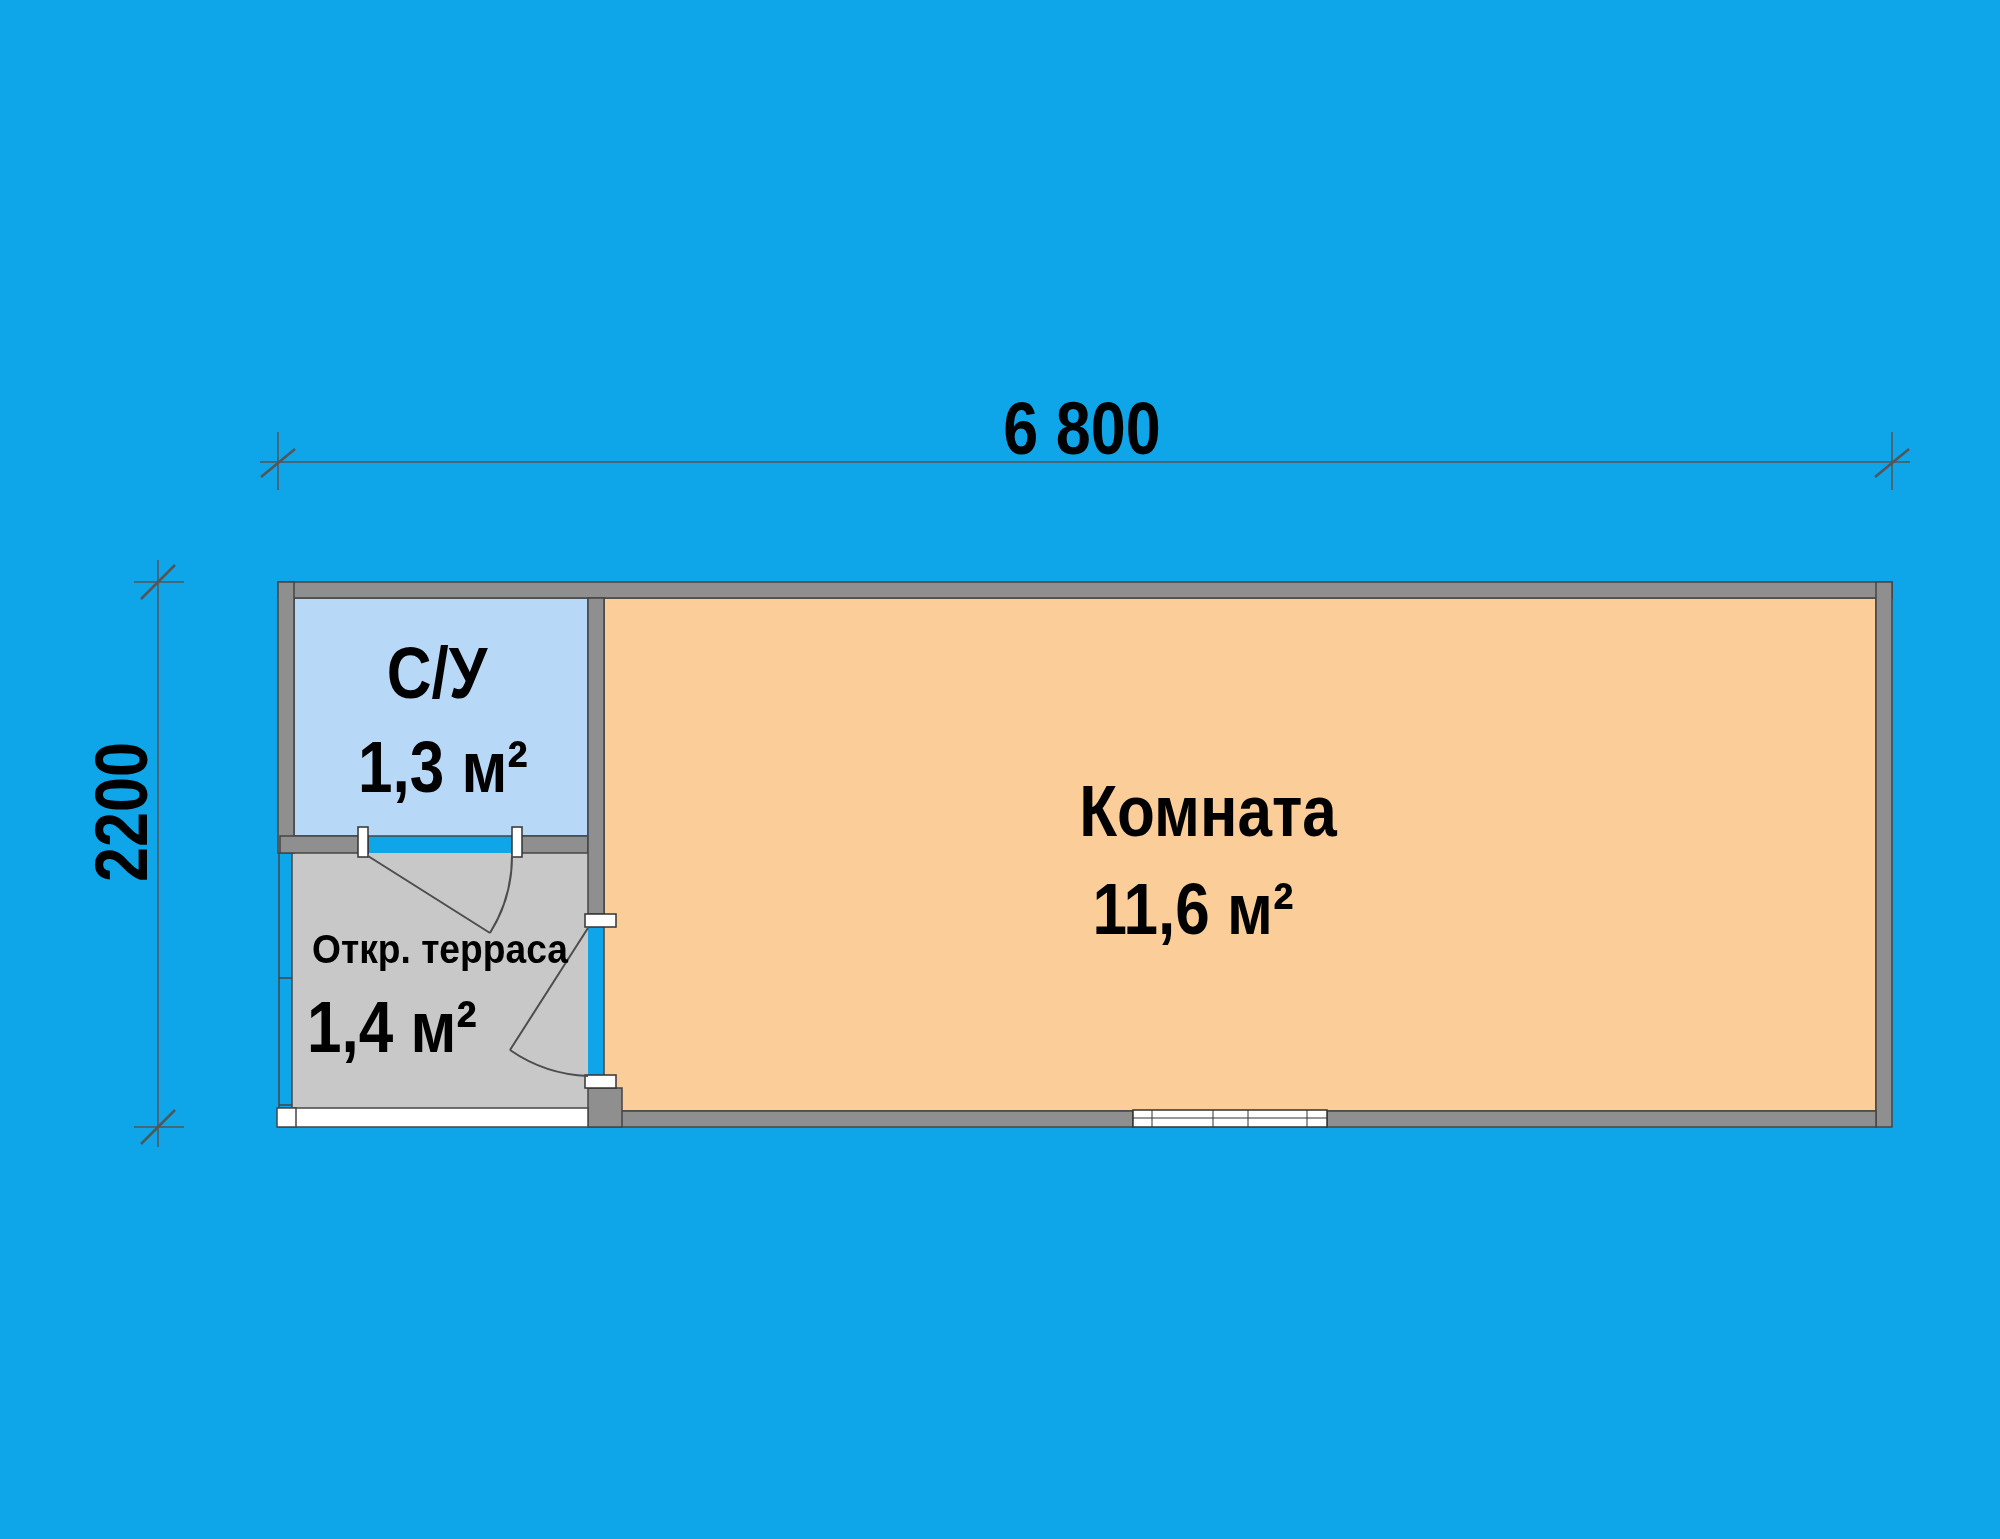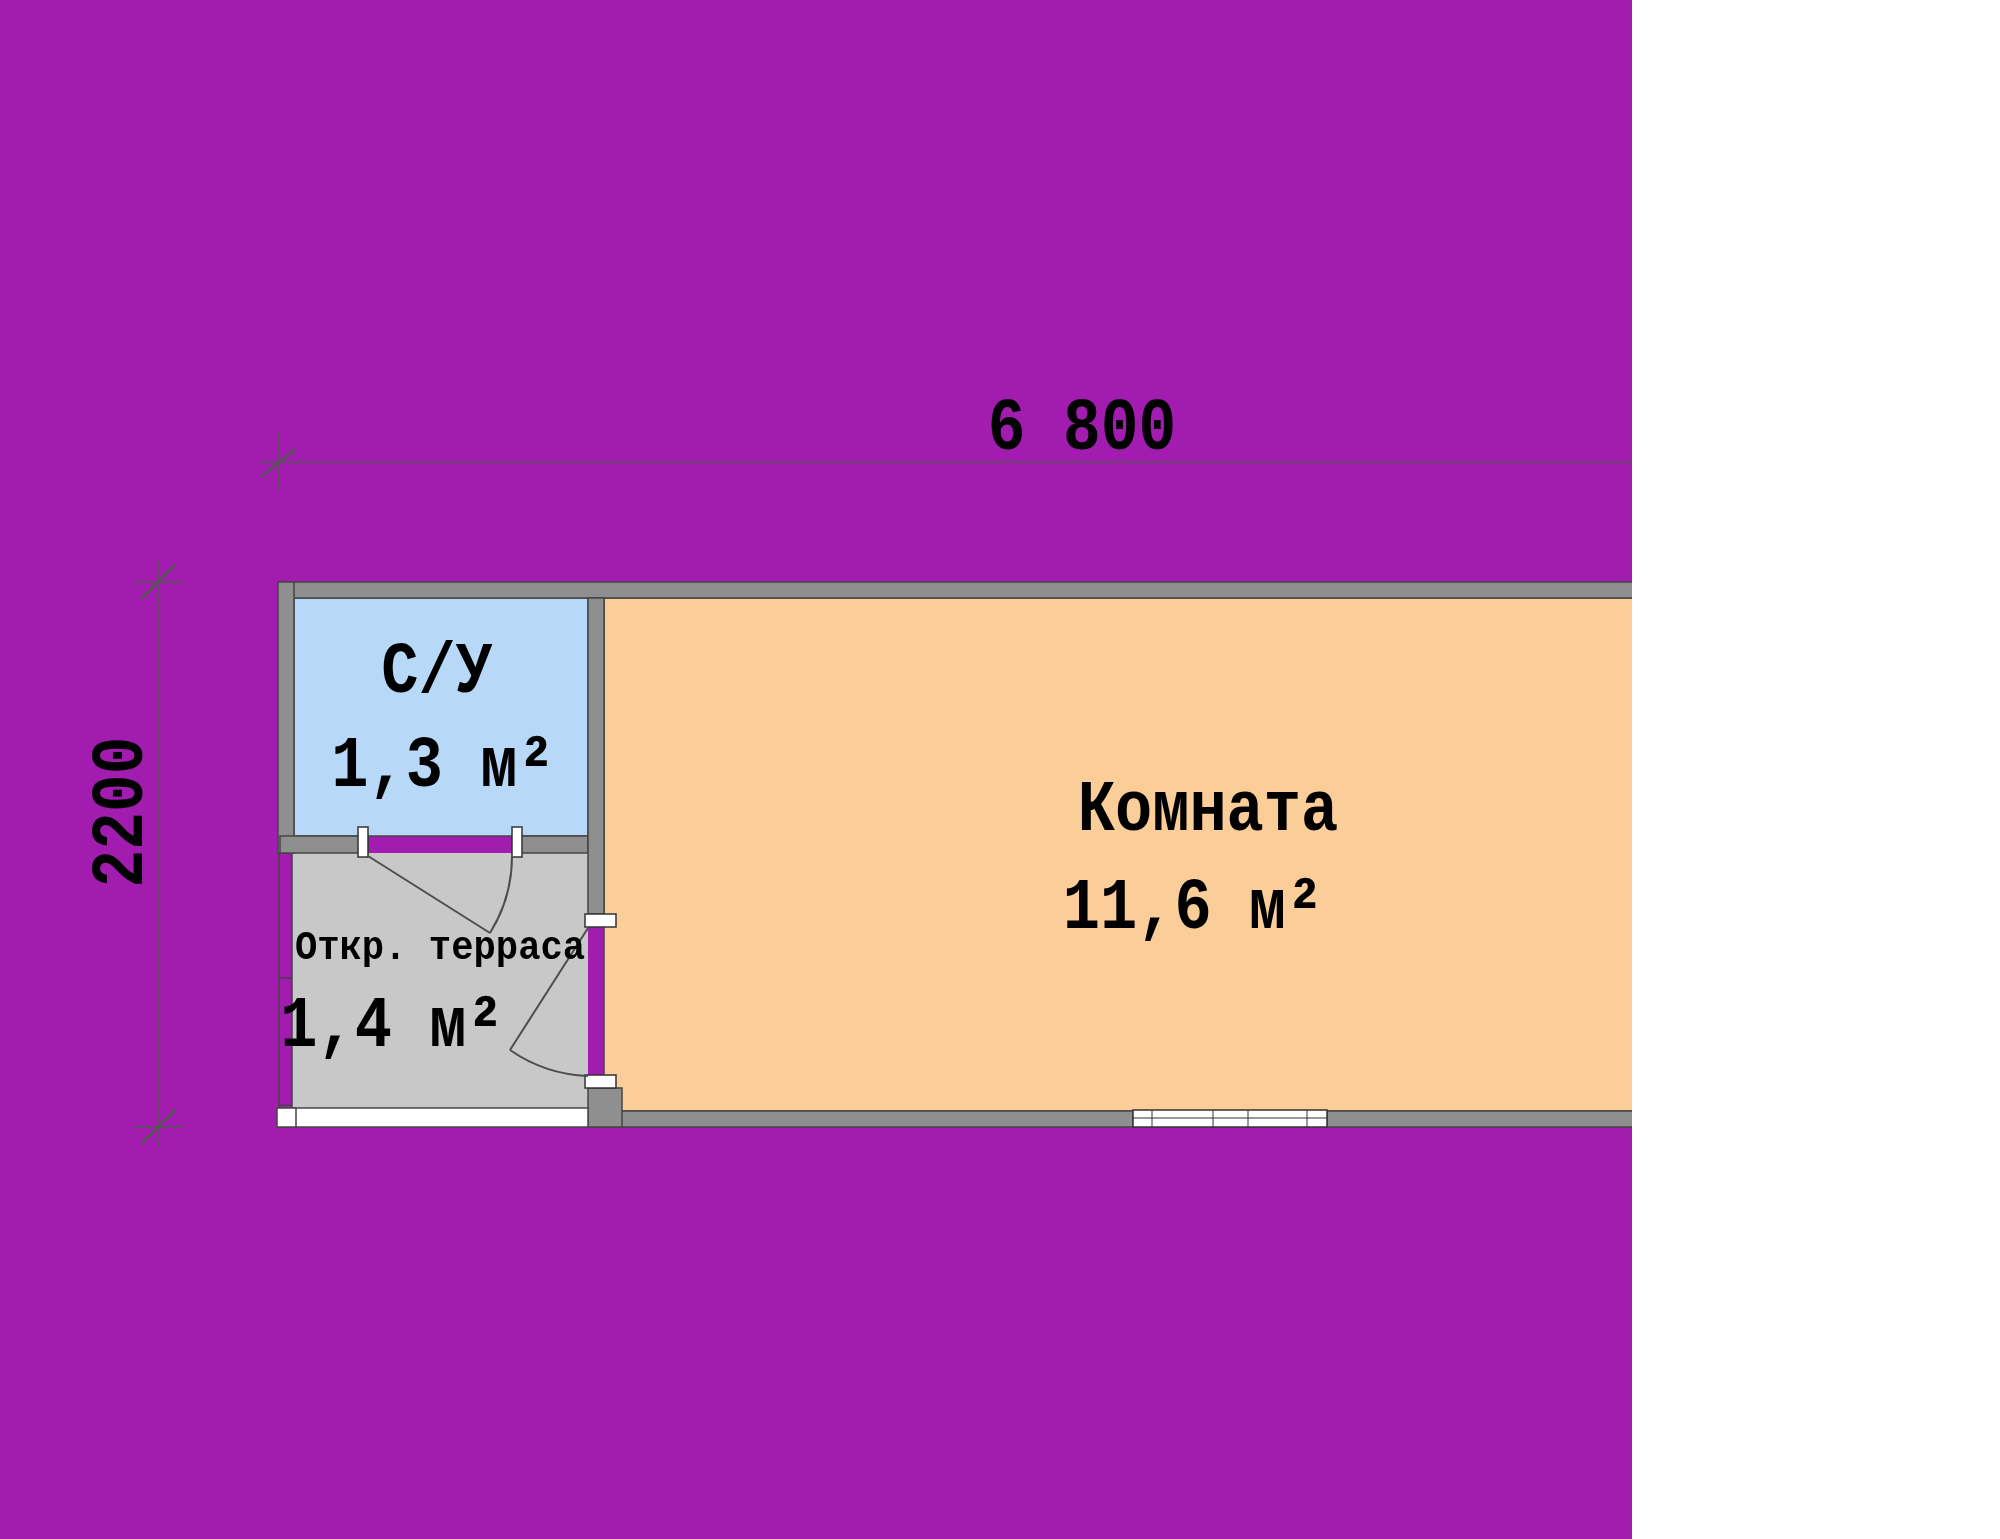--- a/index.html
+++ b/index.html
@@ -1,21 +1,21 @@
 <!DOCTYPE html>
 <html style="--bathroom-fill: #b8d8f8; --room-fill: #fbcd98; --terrace-fill: #c8c8c8; --wall-fill: #8f8f8f; --line-color: #454545; --dim-color: #555555;"><head>
 <meta charset="utf-8">
 <style>
   html,body{margin:0;padding:0;background:#fff;}
   .canvas{
     position:relative;
-    width:1632px;height:1539px;
-    background:#a21caf;
+    width:2000px;height:1539px;
+    background:#0ea5e9;
     overflow:hidden;
-    font-family:Liberation Mono, monospace;
+    font-family:Liberation Sans, sans-serif;
   }
   .plan-svg{position:absolute;left:0;top:0;}
   .lbl{
     position:absolute;
     transform:translate(-50%,-50%) scaleX(0.85);
     font-weight:bold;
     color:#000;
     line-height:1;
     white-space:nowrap;
     z-index:5;

